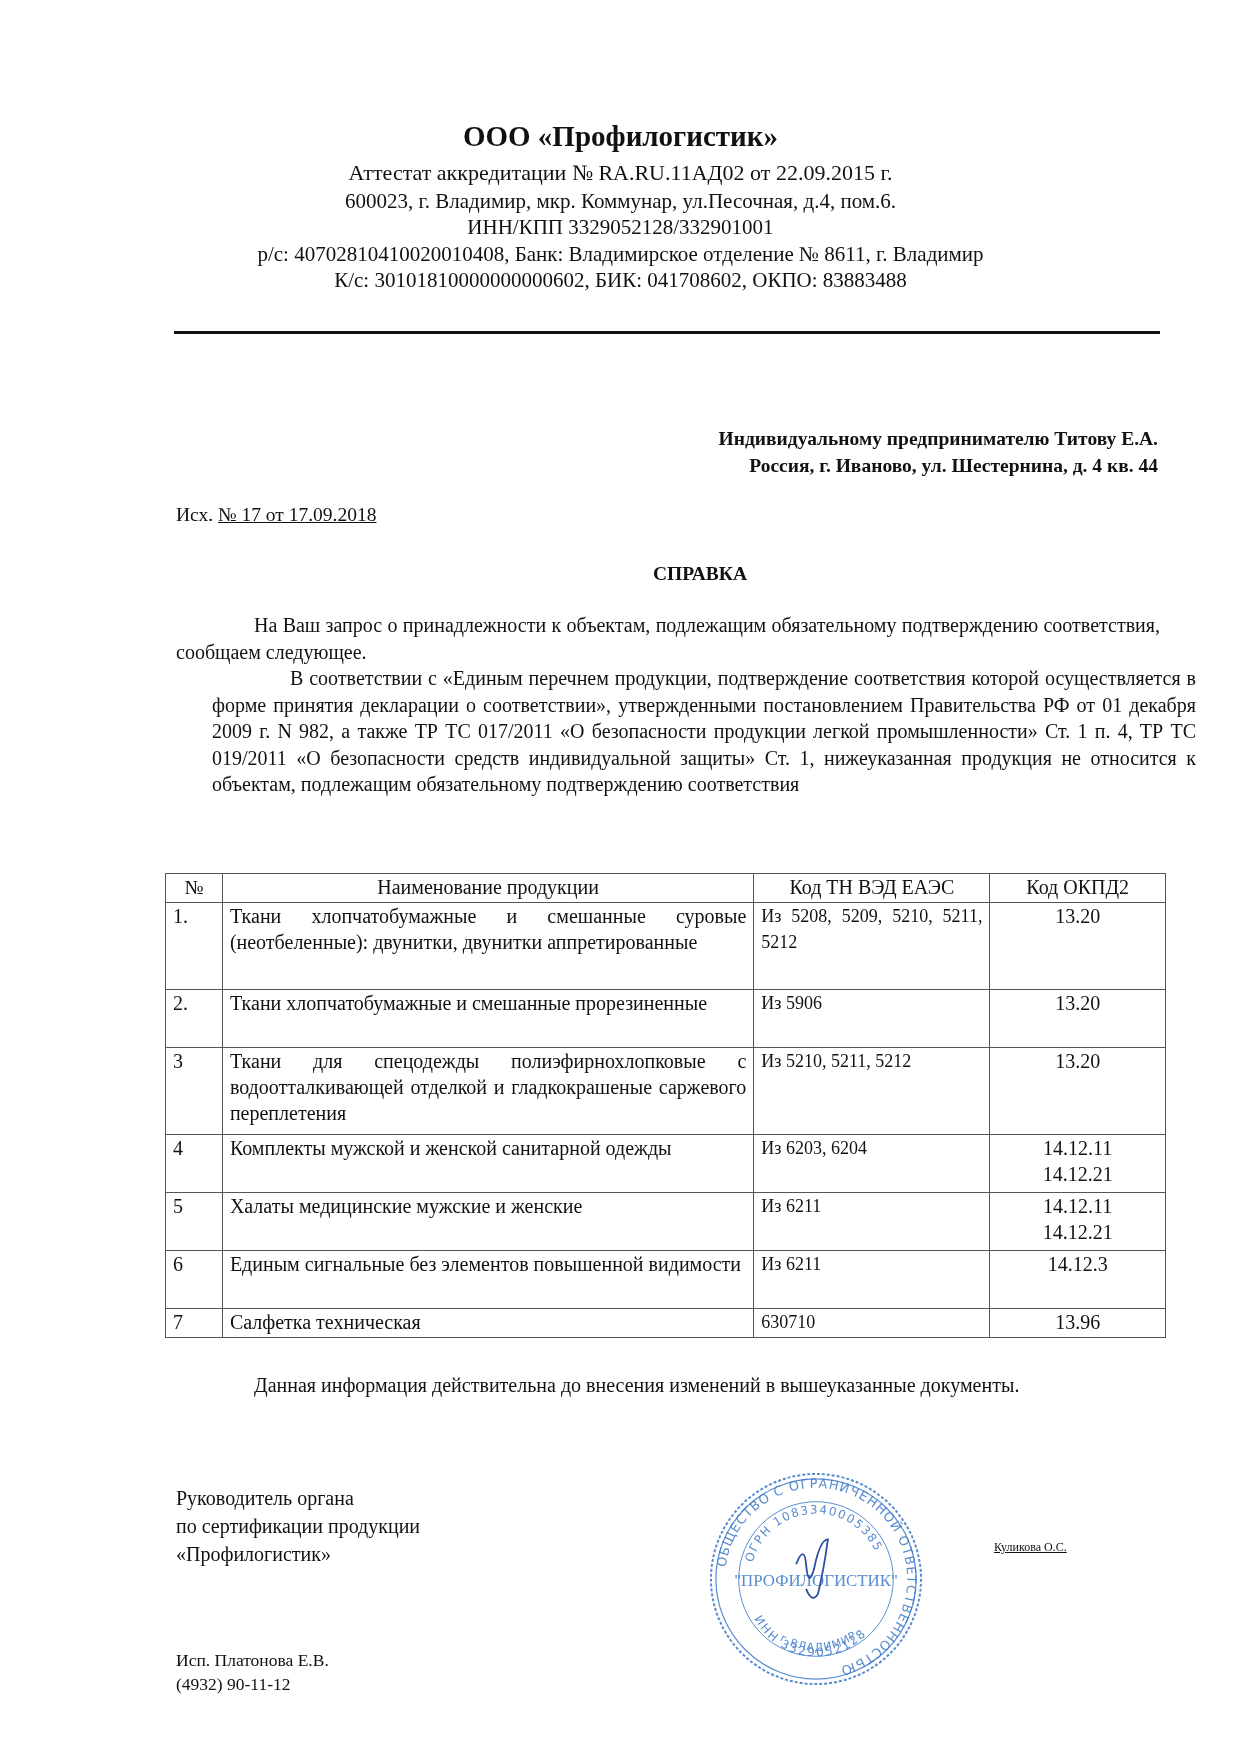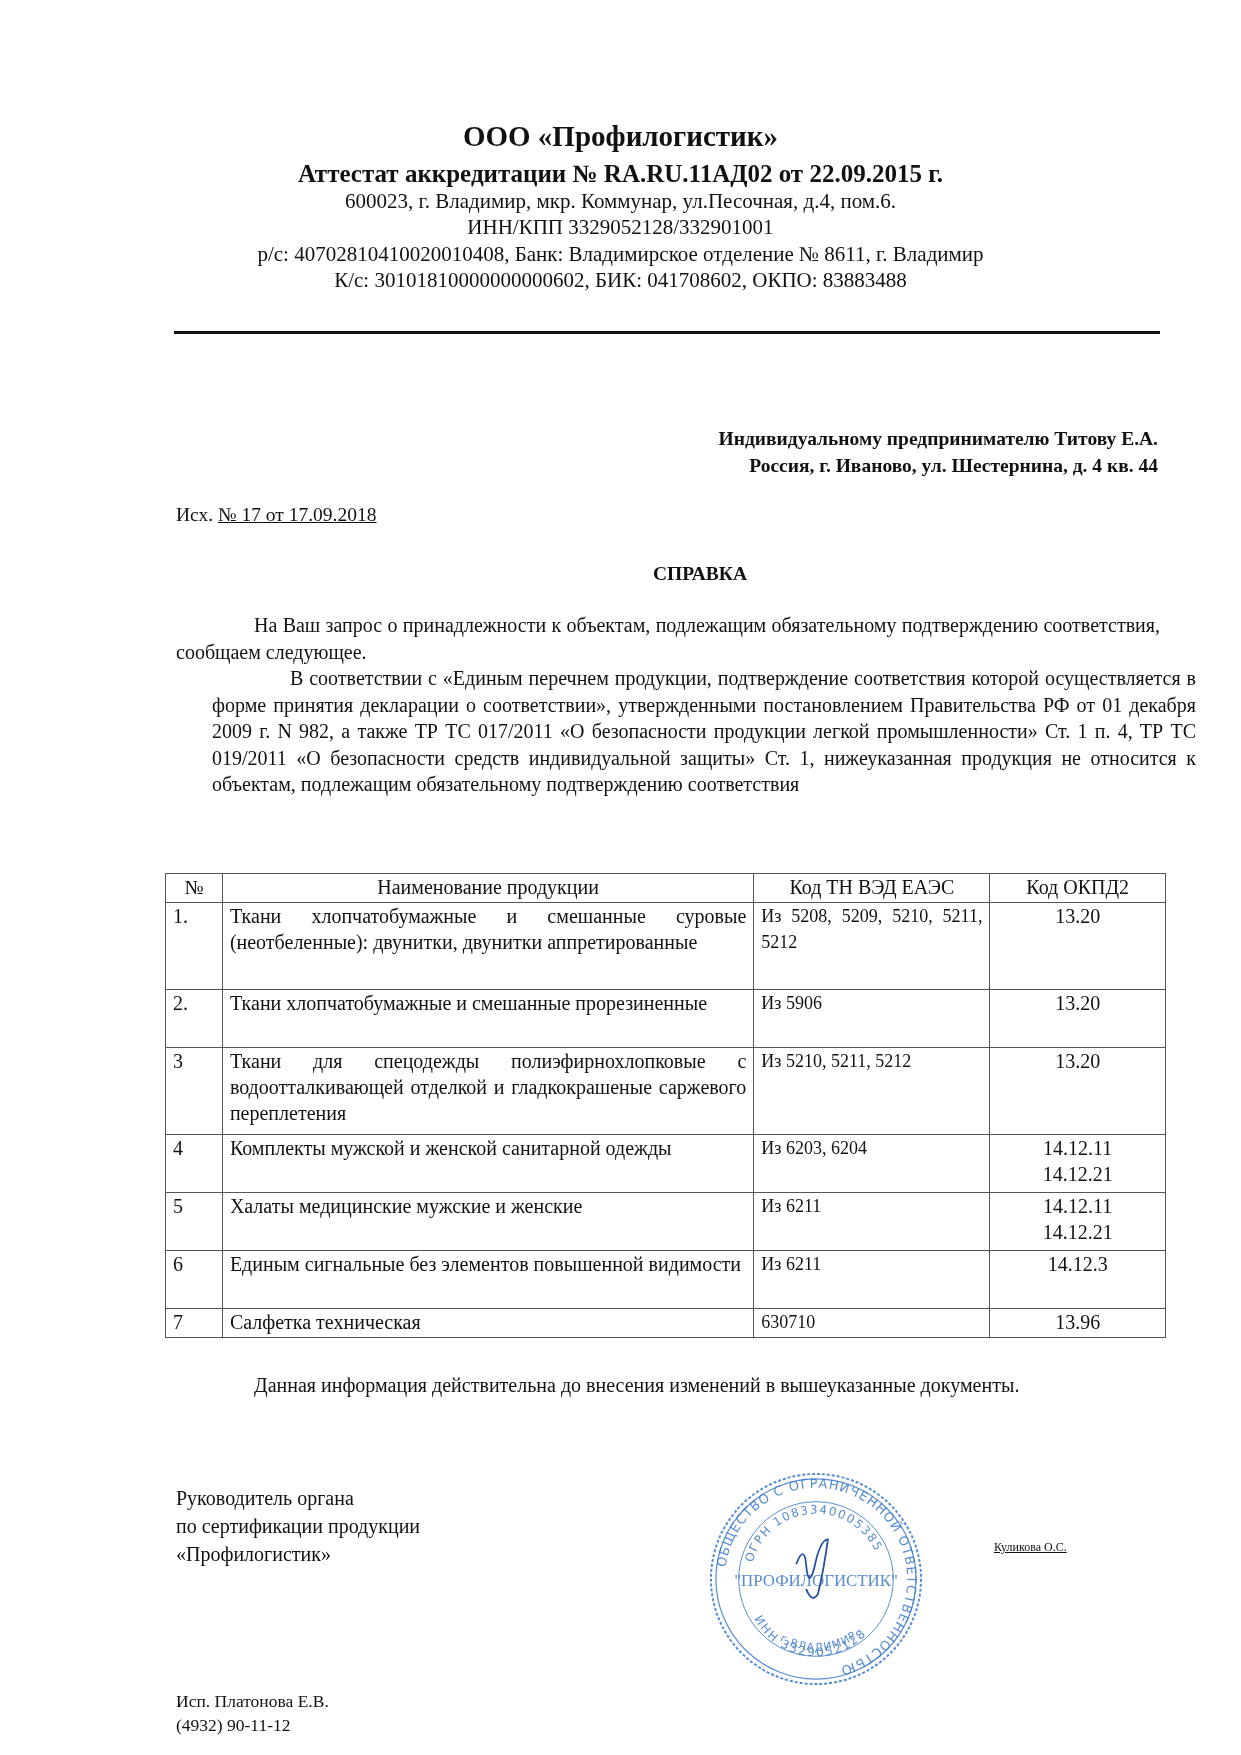--- a/index.html
+++ b/index.html
@@ -4,21 +4,21 @@
 <style>
   html, body { margin: 0; padding: 0; background: #ffffff; }
   body {
     width: 1241px; height: 1755px; position: relative; overflow: hidden;
     font-family: "Liberation Serif", "DejaVu Serif", serif;
     color: #111111;
   }
   .abs { position: absolute; }
   .center { left: 0; width: 1241px; text-align: center; }
   .hdr-title { top: 120px; font-size: 29px; font-weight: bold; }
-  .hdr-bold { top: 160px; font-size: 25px; font-weight: bold; }
+  .hdr-bold { top: 160px; font-size: 22px; font-weight: normal; }
   .hdr-line { font-size: 21px; }
   .rule { left: 174px; width: 986px; top: 331px; height: 3px; background: #111; }
   .addressee { right: 83px; text-align: right; font-size: 19.5px; font-weight: bold; line-height: 27px; top: 425px; }
   .outref { left: 176px; top: 504px; font-size: 19.5px; }
   .outref u { text-decoration: underline; }
   .doc-title { left: 0; width: 1400px; text-align: center; top: 563px; font-size: 19.5px; font-weight: bold; }
   .para { left: 176px; width: 984px; font-size: 20px; line-height: 26.5px; text-align: justify; }
   .para p { margin: 0; text-indent: 78px; }
   .p1 { top: 612px; }
   .p2 { top: 665px; margin-left: 36px; }
@@ -34,21 +34,21 @@
   .col-name { width: 518px; }
   .col-tn { width: 222px; }
   .col-okpd { width: 161px; }
   td.name { text-align: justify; text-align-last: left; }
   td.tn { font-size: 18px; line-height: 26px; text-align: justify; }
   td.okpd { text-align: center; }
   td.no { padding-left: 12px; }
   .footer-para { top: 1372px; }
   .sign-block { left: 176px; top: 1484px; font-size: 20px; line-height: 28px; }
   .signer { left: 994px; top: 1540px; font-size: 12px; text-decoration: underline; }
-  .executor { left: 176px; top: 1648px; font-size: 17.5px; line-height: 24px; margin-top: 41px; }
+  .executor { left: 176px; top: 1648px; font-size: 17.5px; line-height: 24px; }
   .stamp { left: 707px; top: 1470px; width: 218px; height: 218px; }
 </style>
 </head>
 <body>
 
 <div class="abs center hdr-title">ООО «Профилогистик»</div>
 <div class="abs center hdr-bold">Аттестат аккредитации № RA.RU.11АД02 от 22.09.2015 г.</div>
 <div class="abs center hdr-line" style="top:189px">600023, г. Владимир, мкр. Коммунар, ул.Песочная, д.4, пом.6.</div>
 <div class="abs center hdr-line" style="top:215px">ИНН/КПП  3329052128/332901001</div>
 <div class="abs center hdr-line" style="top:242px">р/с: 40702810410020010408, Банк: Владимирское отделение № 8611, г. Владимир</div>

